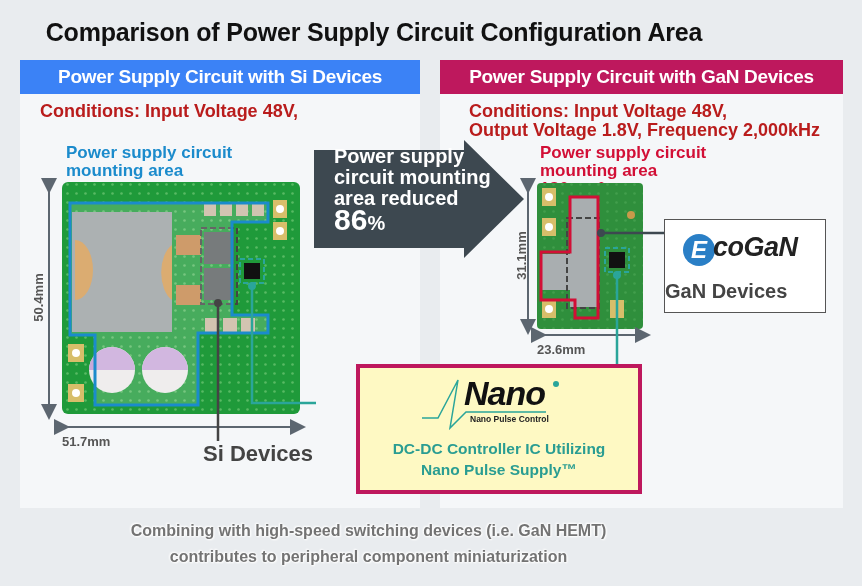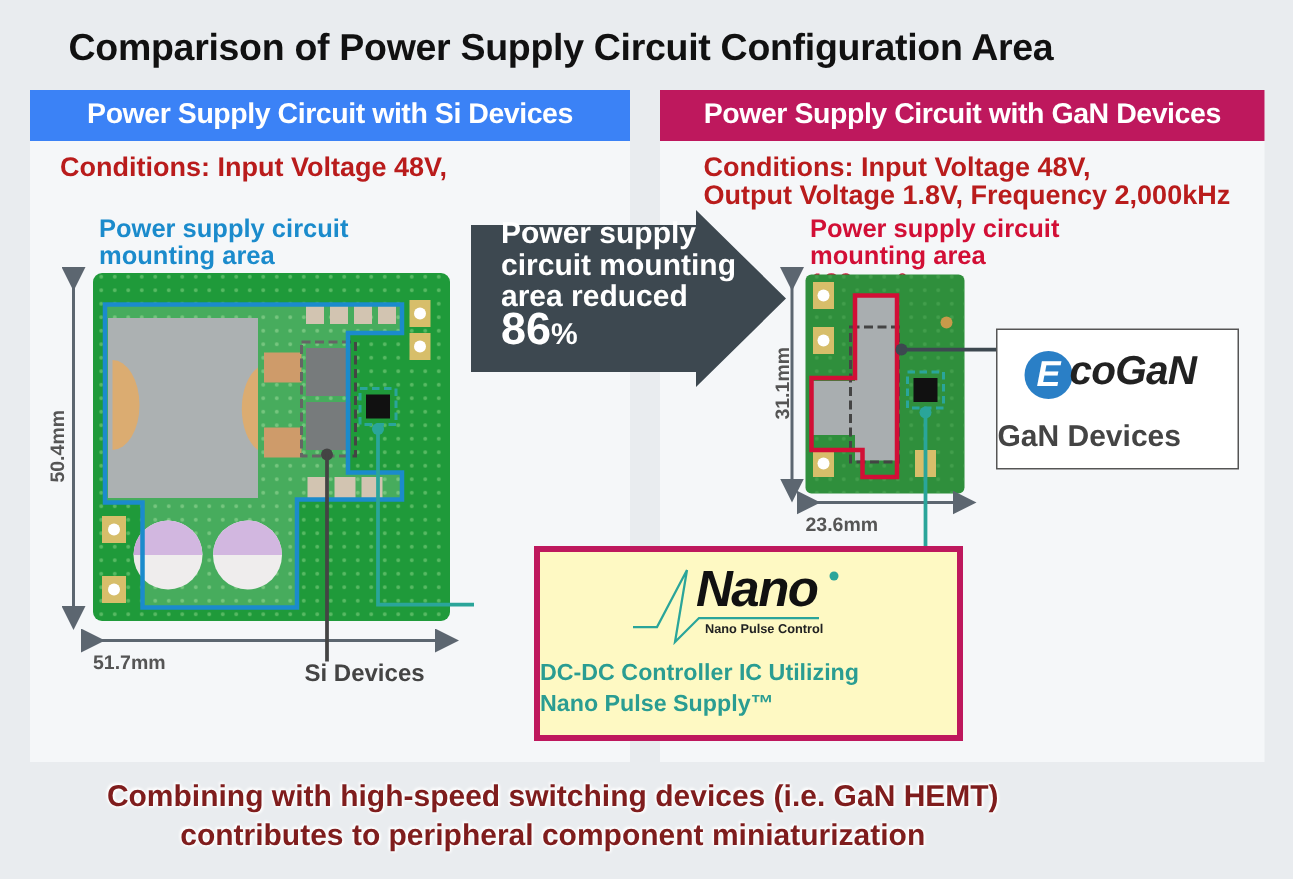--- a/index.html
+++ b/index.html
@@ -17,23 +17,23 @@
   .area-label { font-size:17px; font-weight:bold; line-height:18px; }
   .si-col { color:#1b8bcc; }
   .gan-col { color:#d20f36; }
   .dim { font-size:13px; font-weight:bold; color:#555; }
   .vtext { transform:rotate(-90deg); transform-origin:center; white-space:nowrap; }
   #arrow-text { left:334px; top:146px; width:180px; color:#fff; font-size:20px; font-weight:bold; line-height:21px; }
   #arrow-pct { font-size:30px; }
   #arrow-pct small { font-size:20px; }
   #ecogan-box { left:664px; top:219px; width:160px; height:92px; background:#fff; border:1.5px solid #555; }
   #nano-box { left:316px; top:364px; width:278px; height:122px; background:#fef9c3; border:4px solid #be185d;margin-left:40px; }
-  .nano-text { color:#2a9d92; font-size:15.5px; font-weight:bold; line-height:21px; }
-  #si-devices { left:203px; top:441px; font-size:16px; font-weight:bold; color:#444; }
-  #bottom { left:0; top:518px; width:737px; text-align:center; color:#7f1d1d; font-size:20px; font-weight:bold; line-height:26px;
+  .nano-text { color:#2a9d92; font-size:15.5px; font-weight:bold; text-align:center; line-height:21px; }
+  #si-devices { left:203px; top:441px; font-size:22px; font-weight:bold; color:#444; }
+  #bottom { left:0; top:518px; width:737px; text-align:center; color:#737373; font-size:16px; font-weight:bold; line-height:26px;
             text-shadow: 0 0 2px #fff, 0 0 3px #fff, 1px 1px 2px #fff, -1px -1px 2px #fff; }
 </style>
 </head>
 <body>
 
 <div id="title" class="abs">Comparison of Power Supply Circuit Configuration Area</div>
 
 <div id="panel-si" class="abs panel">
   <div class="abs panel-head">Power Supply Circuit with Si Devices</div>
   <div class="abs cond" style="left:20px;top:42px;">

